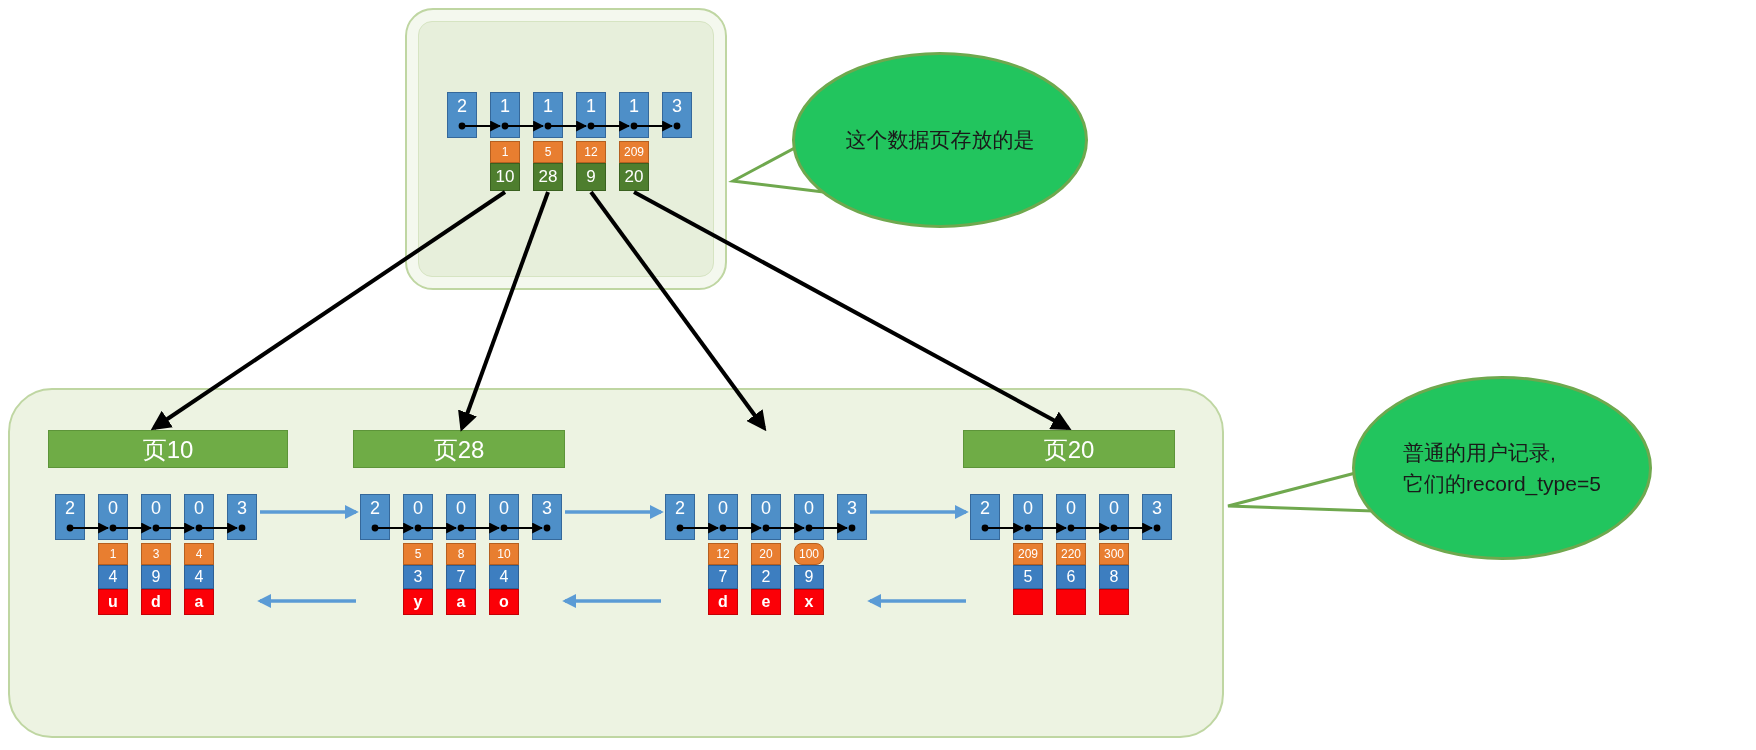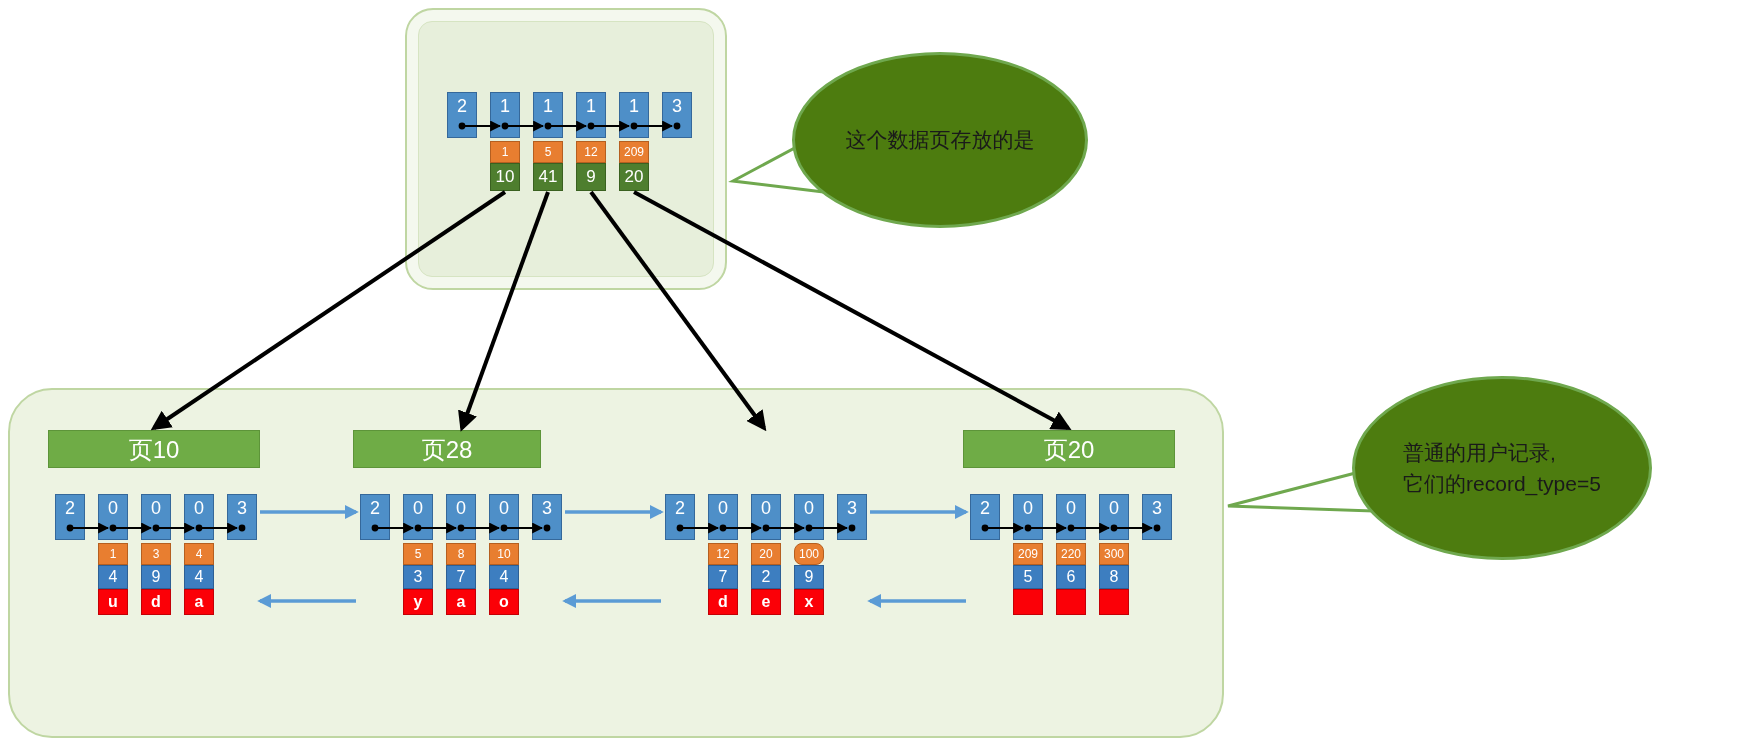--- a/index.html
+++ b/index.html
@@ -19,37 +19,37 @@
 
   .cell { position:absolute; color:#fff; text-align:center; z-index:3; }
   .cell.ptr  { width:30px; height:46px; background:#4e8fc8; border:1px solid #35689a; font-size:18px; padding-top:3px; }
   .cell.key  { width:30px; height:22px; background:#e87e30; border:1px solid #b55f20; font-size:12px; line-height:20px; }
   .cell.child{ width:30px; height:28px; background:#4e7e2e; border:1px solid #3a6120; font-size:17px; line-height:26px; }
   .cell.val  { width:30px; height:24px; background:#3d7ec0; border:1px solid #2d5f94; font-size:16px; line-height:22px; }
   .cell.redc { width:30px; height:26px; background:#fb0007; border:1px solid #c30006; font-size:16px; line-height:24px; font-weight:bold; }
 
   #overlay { position:absolute; left:0; top:0; width:1756px; height:750px; z-index:5; pointer-events:none; }
 
-  .bubble { position:absolute; background:#4d7c0f; border:3px solid #6fa84e; border-radius:50%;
+  .bubble { position:absolute; background:#22c55e; border:3px solid #6fa84e; border-radius:50%;
     display:flex; align-items:center; justify-content:center; z-index:6; }
   .bubble-text { font-size:21px; line-height:1.5; color:#1a1a1a; text-align:left; }
 </style>
 </head>
 <body>
 
 <div id="canvas">
 
   <div class="page-outer" style="left:405px; top:8px; width:322px; height:282px;">
     <div class="page-inner"></div>
   </div>
 
   <div class="leaf-container"></div>
 
-  <div class="page-header" style="left:48px;  top:430px; width:212px;">页10</div>
-  <div class="page-header" style="left:353px; top:430px; width:188px;">页28</div>
+  <div class="page-header" style="left:48px;  top:430px; width:240px;">页10</div>
+  <div class="page-header" style="left:353px; top:430px; width:212px;">页28</div>
   <div class="page-header" style="left:963px; top:430px; width:212px;">页20</div>
 
   <svg id="overlay" width="1756" height="750">
     <defs>
       <marker id="mS" viewBox="0 0 10 10" refX="9" refY="5" markerWidth="5.5" markerHeight="5.5" orient="auto">
         <path d="M0,0 L10,5 L0,10 z" fill="#000"></path>
       </marker>
       <marker id="mB" viewBox="0 0 10 10" refX="8" refY="5" markerWidth="5" markerHeight="5" orient="auto">
         <path d="M0,0 L10,5 L0,10 z" fill="#000"></path>
       </marker>
@@ -130,21 +130,21 @@
       <div>它们的record_type=5</div>
     </div>
   </div>
 
 <div class="cell ptr" style="left: 447px; top: 92px;">2</div>
     <div class="cell ptr" style="left: 490px; top: 92px;">1</div>
     <div class="cell key" style="left: 490px; top: 141px;">1</div>
     <div class="cell child" style="left: 490px; top: 163px;">10</div>
     <div class="cell ptr" style="left: 533px; top: 92px;">1</div>
     <div class="cell key" style="left: 533px; top: 141px;">5</div>
-    <div class="cell child" style="left: 533px; top: 163px;">41</div>
+    <div class="cell child" style="left: 533px; top: 163px;">28</div>
     <div class="cell ptr" style="left: 576px; top: 92px;">1</div>
     <div class="cell key" style="left: 576px; top: 141px;">12</div>
     <div class="cell child" style="left: 576px; top: 163px;">9</div>
     <div class="cell ptr" style="left: 619px; top: 92px;">1</div>
     <div class="cell key" style="left: 619px; top: 141px;">209</div>
     <div class="cell child" style="left: 619px; top: 163px;">20</div>
     <div class="cell ptr" style="left: 662px; top: 92px;">3</div>
     <div class="cell ptr" style="left: 55px; top: 494px;">2</div>
     <div class="cell ptr" style="left: 98px; top: 494px;">0</div>
     <div class="cell key" style="left: 98px; top: 543px;">1</div>

